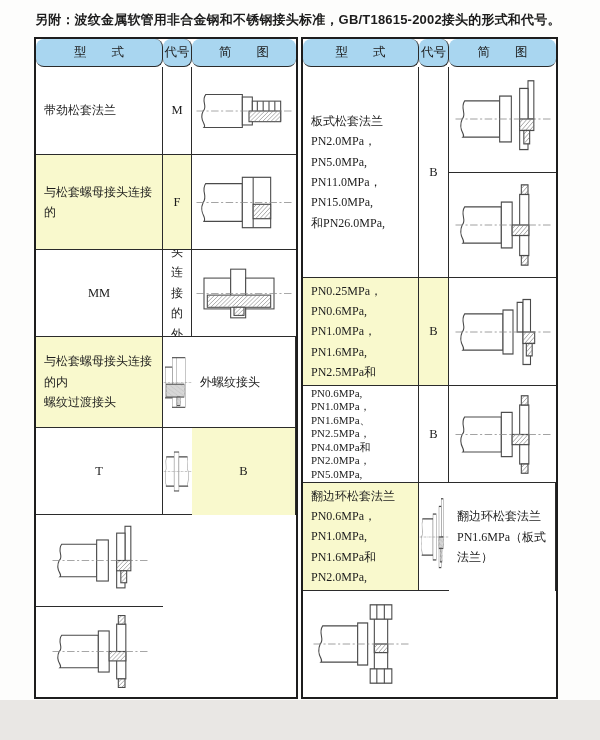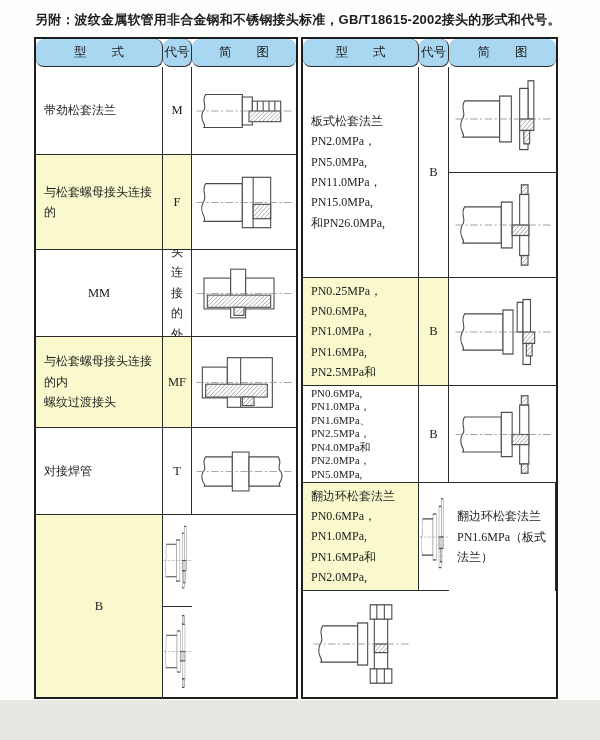--- a/index.html
+++ b/index.html
@@ -126,21 +126,20 @@
                 <line x1="48" y1="71" x2="57" y2="62"></line>
                 <line x1="52" y1="72" x2="60" y2="64"></line>
                 <line x1="57" y1="72" x2="60" y2="69"></line>
               </g>
               <line x1="3" y1="45" x2="117" y2="45" stroke="#8a8a8a" stroke-width="0.9" stroke-dasharray="9 3 2.5 3"></line>
             </svg>
           </div>
         </div>
         <div class="c type hl">与松套螺母接头连接的内
 螺纹过渡接头</div>
-        <div class="c code hl">MF</div>
         <div class="c diag lc">
           <div class="dsub">
             <svg viewBox="0 0 120 90" width="100" height="77" preserveAspectRatio="none">
               <g fill="#ffffff" stroke="#4a4a4a" stroke-width="1.3">
                 <rect x="10" y="27" width="30" height="36"></rect>
                 <rect x="40" y="16" width="54" height="58"></rect>
                 <line x1="56" y1="16" x2="56" y2="74"></line>
                 <rect x="14" y="47" width="74" height="15"></rect>
                 <rect x="58" y="62" width="14" height="10"></rect>
               </g>
@@ -166,21 +165,21 @@
               <g stroke="#707070" stroke-width="0.7">
                 <line x1="58" y1="66" x2="62" y2="62"></line>
                 <line x1="58" y1="71" x2="67" y2="62"></line>
                 <line x1="62" y1="72" x2="72" y2="62"></line>
                 <line x1="67" y1="72" x2="72" y2="67"></line>
               </g>
               <line x1="3" y1="45" x2="117" y2="45" stroke="#8a8a8a" stroke-width="0.9" stroke-dasharray="9 3 2.5 3"></line>
             </svg>
           </div>
         </div>
-        <div class="c type">对接焊管</div>
+        <div class="c type">外螺纹接头</div>
         <div class="c code">T</div>
         <div class="c diag lc">
           <div class="dsub">
             <svg viewBox="0 0 120 90" width="100" height="73" preserveAspectRatio="none">
               <g fill="#ffffff" stroke="#4a4a4a" stroke-width="1.3">
                 <path d="M14,27 C8,35 17,41 11,45 C5,57 16,61 12,63 L46,63 L46,27 Z"></path>
                 <rect x="46" y="21" width="20" height="48"></rect>
                 <path d="M66,27 L101,27 C107,35 98,40 104,45 C110,55 99,59 103,63 L66,63 Z"></path>
               </g>
               <line x1="3" y1="45" x2="117" y2="45" stroke="#8a8a8a" stroke-width="0.9" stroke-dasharray="9 3 2.5 3"></line>

